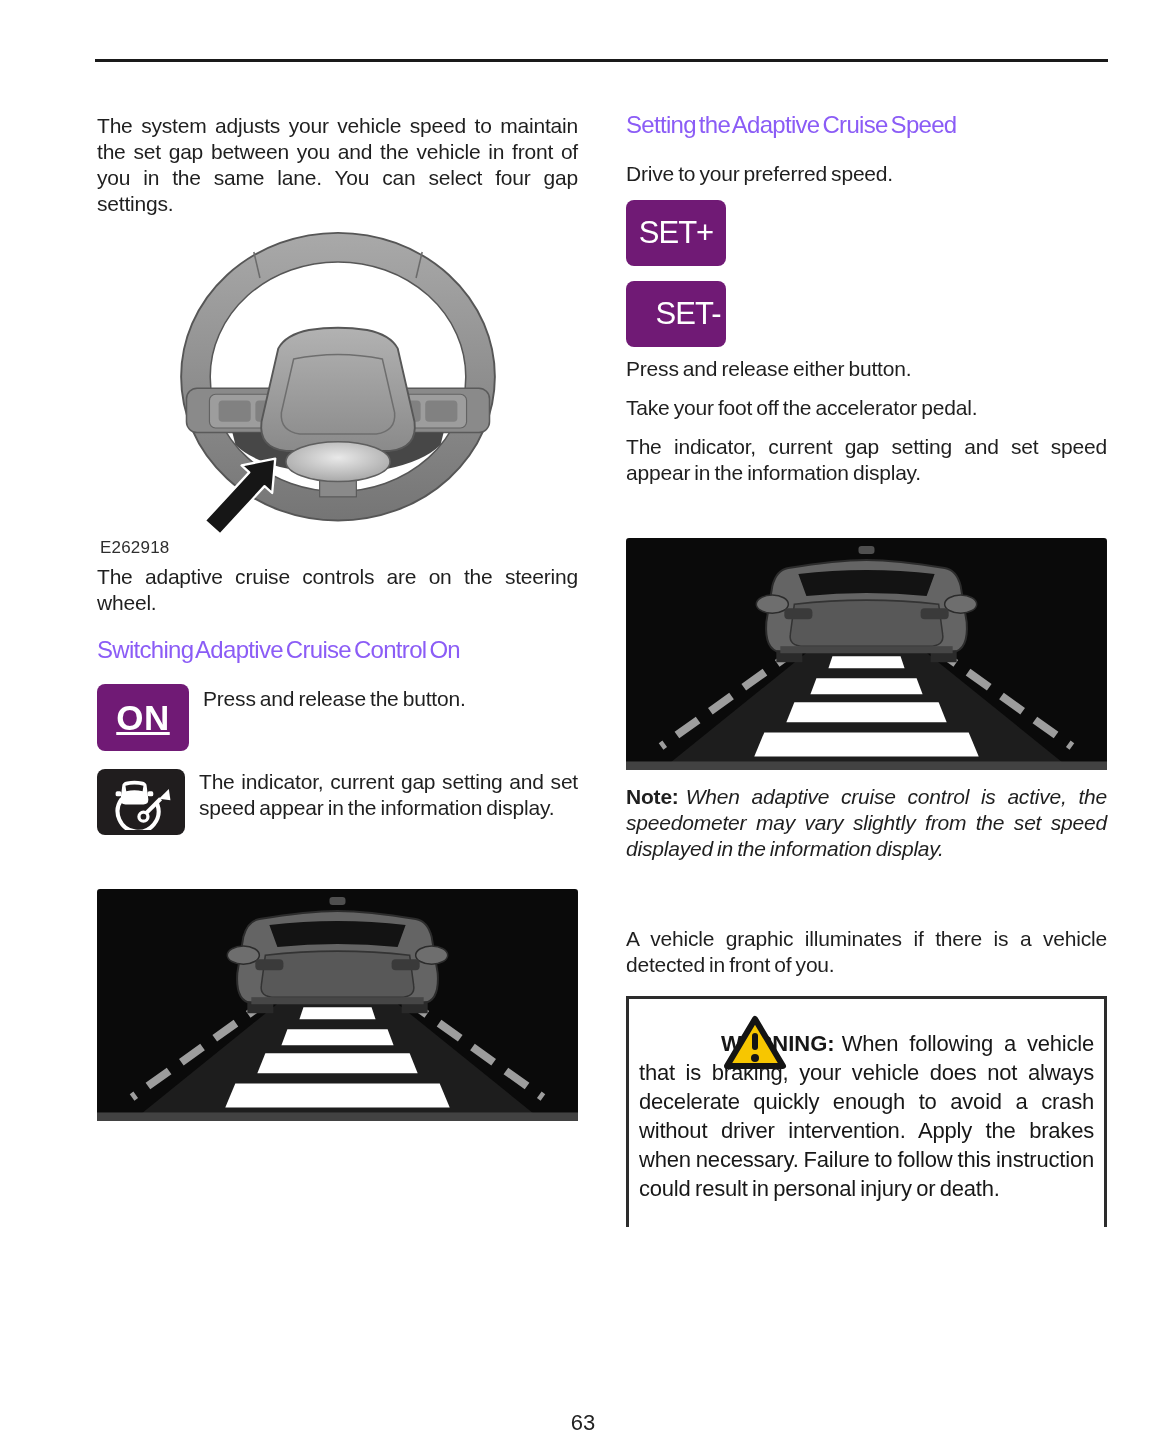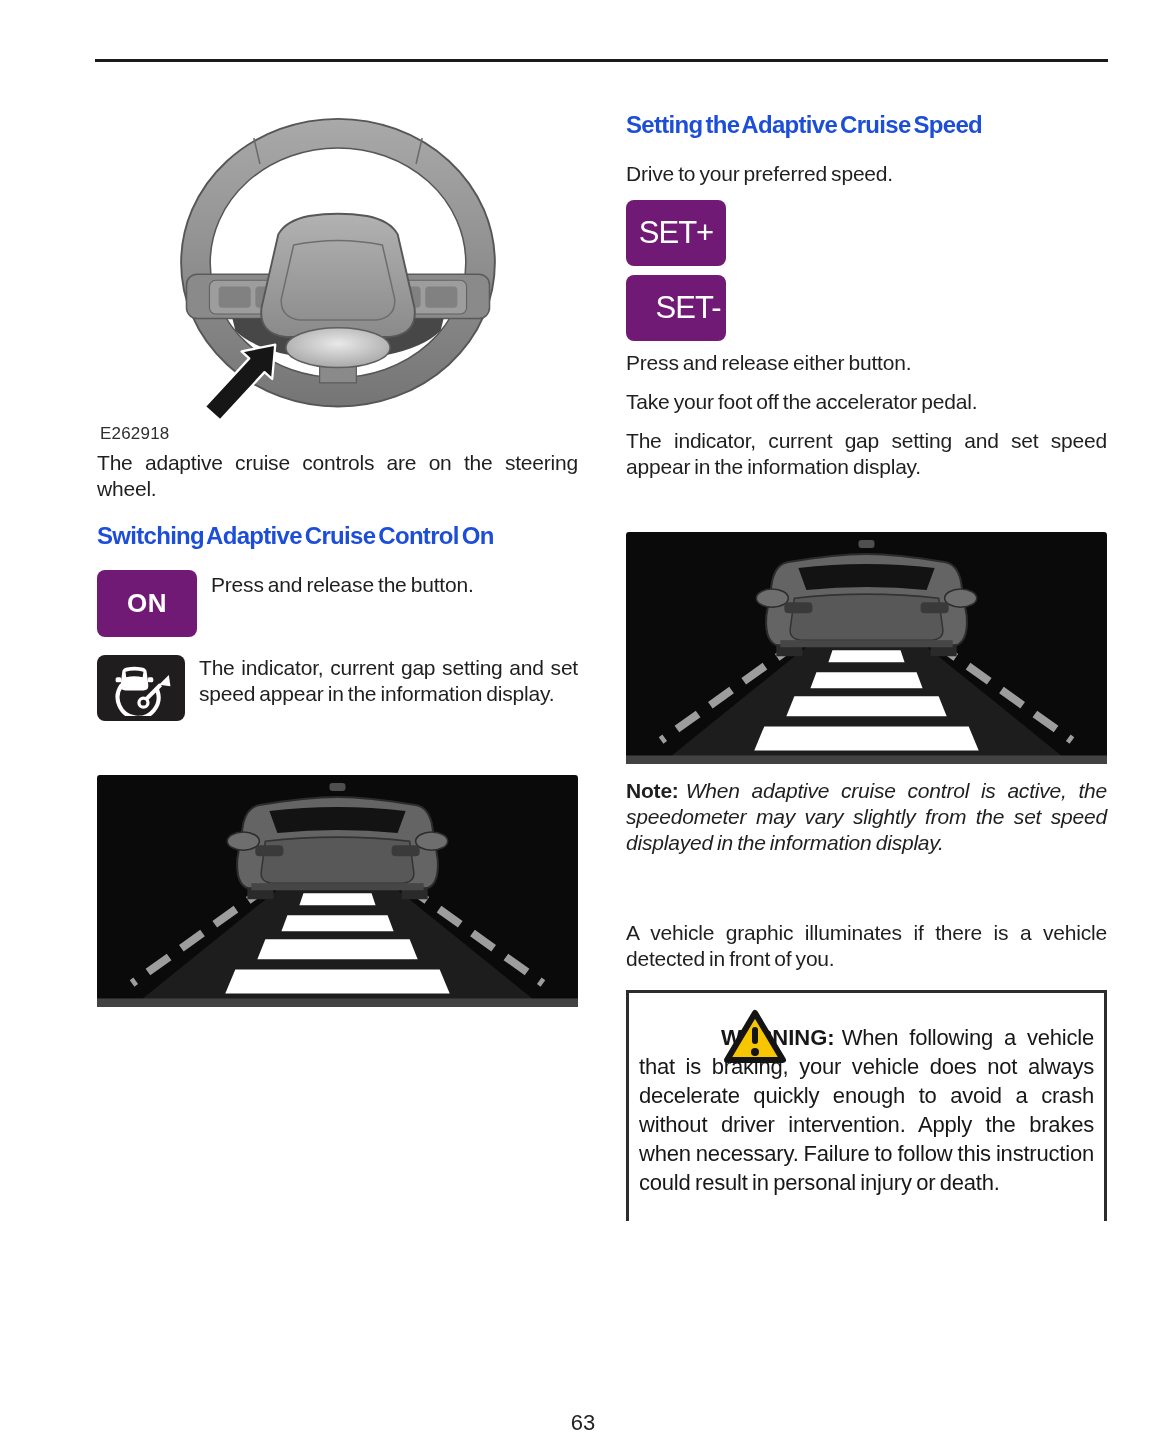--- a/index.html
+++ b/index.html
@@ -30,40 +30,40 @@
   .col-left  { left:97px; }
   .col-right { left:626px; }
 
   p.body-text {
     font-size:21px; line-height:26px;
     letter-spacing:-0.2px; word-spacing:-1.5px;
     text-align:justify;
     color:#1f1f1f;
   }
   h2.section-heading {
-    font-size:24px; line-height:28px; font-weight:bold;
-    letter-spacing:-0.7px; word-spacing:-3px; color:#1d4ed8;
+    font-size:24px; line-height:28px; font-weight:normal;
+    letter-spacing:-0.7px; word-spacing:-3px; color:#8b5cf6;
   }
 
   
   .wheel-figure { position:relative; margin-top:10px; height:337px; }
   .wheel-figure svg { display:block; margin:0 auto; }
   .figure-label {
     position:absolute; left:3px; bottom:6px;
     font-size:17px; letter-spacing:0.2px; color:#2e2e2e;
   }
 
   
   .btn-row { display:flex; align-items:flex-start; margin-top:20px; }
   .dark-btn {
     background:#701a75; color:#ffffff; border-radius:8px;
     display:flex; align-items:center; justify-content:center;
     flex:0 0 auto;
   }
-  .on-btn { width:100px; height:67px; font-size:26px; font-weight:bold; letter-spacing:0.5px; }
+  .on-btn { width:92px; height:67px; font-size:35px; font-weight:bold; letter-spacing:0.5px;text-decoration:underline; }
   .set-btn { width:100px; height:66px; font-size:31px; font-weight:400; letter-spacing:-1px; }
   .acc-icon-btn { width:88px; height:66px; border-radius:8px; background:#201d1e;
     display:flex; align-items:center; justify-content:center; flex:0 0 auto; }
   .btn-row .body-text { margin-left:14px; }
 
   
   .road-display { display:block; width:481px; height:auto; }
 
   
   .note-para .note-rest { font-style:italic; }
@@ -93,20 +93,21 @@
   }
 </style>
 </head>
 <body>
 
 <div class="page">
 
   <div class="header-rule"></div>
 
   <div class="col col-left">
+    <p class="body-text" style="margin-top:10px;">The system adjusts your vehicle speed to maintain the set gap between you and the vehicle in front of you in the same lane. You can select four gap settings.</p>
 
     <div class="wheel-figure">
       <svg width="352" height="330" viewBox="0 0 460 430">
         <defs>
           <linearGradient id="rimGrad" x1="0" y1="0" x2="0" y2="1">
             <stop offset="0" stop-color="#a9a9a9"></stop>
               <stop offset="1" stop-color="#757575"></stop>
           </linearGradient>
           <linearGradient id="padGrad" x1="0" y1="0" x2="0" y2="1">
             <stop offset="0" stop-color="#b2b2b2"></stop>
@@ -202,21 +203,21 @@
       <polygon points="138,194 342,194 352,218 128,218" fill="#ffffff"></polygon>
     </svg>
   </div>
 
   <div class="col col-right">
     <h2 class="section-heading" style="margin-top:8px;">Setting the Adaptive Cruise Speed</h2>
 
     <p class="body-text" style="margin-top:22px;">Drive to your preferred speed.</p>
 
     <div class="dark-btn set-btn" style="margin-top:13px;">SET+</div>
-    <div class="dark-btn set-btn" style="margin-top:9px;padding-left:24px;">SET-</div>
+    <div class="dark-btn set-btn" style="margin-top:15px;padding-left:24px;">SET-</div>
 
     <p class="body-text" style="margin-top:9px;">Press and release either button.</p>
     <p class="body-text" style="margin-top:13px;">Take your foot off the accelerator pedal.</p>
     <p class="body-text" style="margin-top:13px;">The indicator, current gap setting and set speed appear in the information display.</p>
 
     <svg class="road-display" viewBox="0 0 480 232" style="margin-top:52px;">
       <rect x="0" y="0" width="480" height="232" rx="3" fill="#0a0a0a"></rect>
       <polygon points="208,92 272,92 438,226 42,226" fill="#1d1d1d"></polygon>
       <rect x="0" y="223" width="480" height="9" fill="#424242"></rect>
       <line x1="172" y1="110" x2="35" y2="208" stroke="#9d9d9d" stroke-width="8" stroke-dasharray="26 15"></line>

